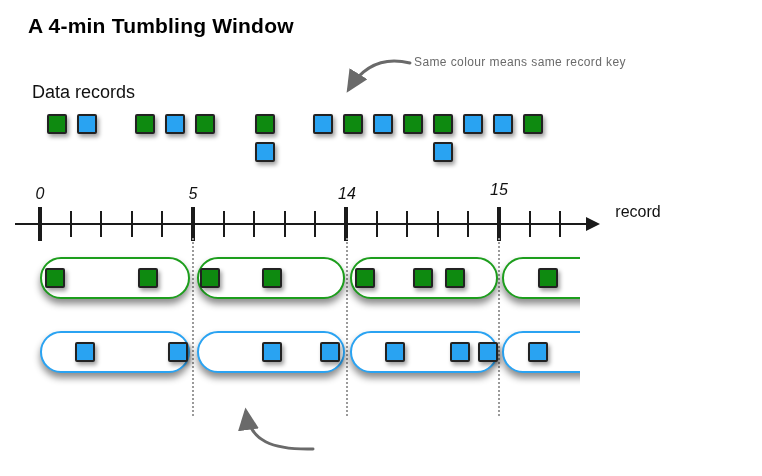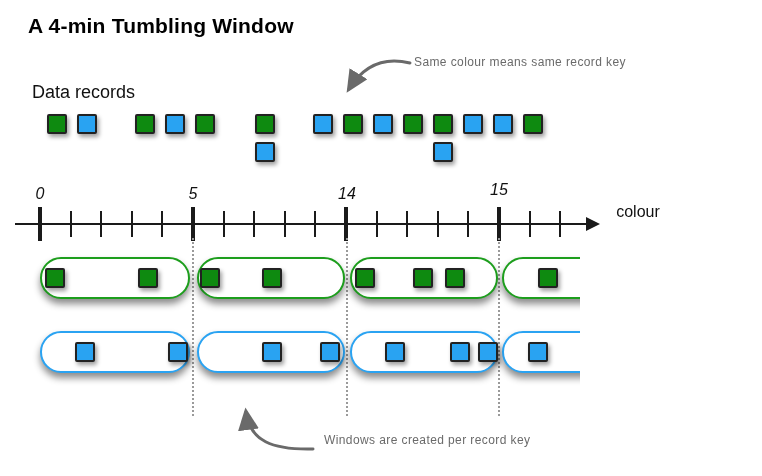--- a/index.html
+++ b/index.html
@@ -28,21 +28,20 @@
 </head>
 <body>
 
 <div class="canvas">
 
   <div class="title">A 4-min Tumbling Window</div>
 
   <div class="records-label">Data records</div>
 
   <div class="annot annot-top">Same colour means same record key</div>
-  <div class="annot annot-bottom">Windows are created per record key</div>
 
   <div id="records-layer">
       <div class="square" style="left: 47px; top: 114px; background: rgb(14, 138, 16); border-color: rgb(34, 34, 34);"></div>
       <div class="square" style="left: 77px; top: 114px; background: rgb(41, 163, 242); border-color: rgb(34, 34, 34);"></div>
       <div class="square" style="left: 135px; top: 114px; background: rgb(14, 138, 16); border-color: rgb(34, 34, 34);"></div>
       <div class="square" style="left: 165px; top: 114px; background: rgb(41, 163, 242); border-color: rgb(34, 34, 34);"></div>
       <div class="square" style="left: 195px; top: 114px; background: rgb(14, 138, 16); border-color: rgb(34, 34, 34);"></div>
       <div class="square" style="left: 255px; top: 114px; background: rgb(14, 138, 16); border-color: rgb(34, 34, 34);"></div>
       <div class="square" style="left: 313px; top: 114px; background: rgb(41, 163, 242); border-color: rgb(34, 34, 34);"></div>
       <div class="square" style="left: 343px; top: 114px; background: rgb(14, 138, 16); border-color: rgb(34, 34, 34);"></div>
@@ -77,21 +76,21 @@
       <div class="tick" style="width: 4px; height: 34px; left: 497px; top: 207px; background: rgb(26, 26, 26);"></div>
       <div class="tick" style="width: 2px; height: 26px; left: 528.6px; top: 211px; background: rgb(26, 26, 26);"></div>
       <div class="tick" style="width: 2px; height: 26px; left: 559.2px; top: 211px; background: rgb(26, 26, 26);"></div>
       <span class="tlabel" style="left: 40px; top: 185px;">0</span>
       <span class="tlabel" style="left: 193px; top: 185px;">5</span>
       <span class="tlabel" style="left: 347px; top: 185px;">14</span>
       <span class="tlabel" style="left: 499px; top: 181px;">15</span>
     </div>
 
   <div class="stream-time">
-    <div>colour</div>
+    <div>record</div>
   </div>
 
   <div class="clip-layer" id="windows-layer">
       <div class="dotline" style="left: 192px; top: 238px; height: 178px; border-left-color: rgb(154, 154, 154);"></div>
       <div class="dotline" style="left: 346px; top: 238px; height: 178px; border-left-color: rgb(154, 154, 154);"></div>
       <div class="dotline" style="left: 498px; top: 238px; height: 178px; border-left-color: rgb(154, 154, 154);"></div>
       <div class="window" style="left: 40px; top: 257px; width: 150px; height: 42px; border-color: rgb(29, 158, 29);"></div>
       <div class="window" style="left: 197px; top: 257px; width: 148px; height: 42px; border-color: rgb(29, 158, 29);"></div>
       <div class="window" style="left: 350px; top: 257px; width: 148px; height: 42px; border-color: rgb(29, 158, 29);"></div>
       <div class="window" style="left: 502px; top: 257px; width: 120px; height: 42px; border-color: rgb(29, 158, 29);"></div>

